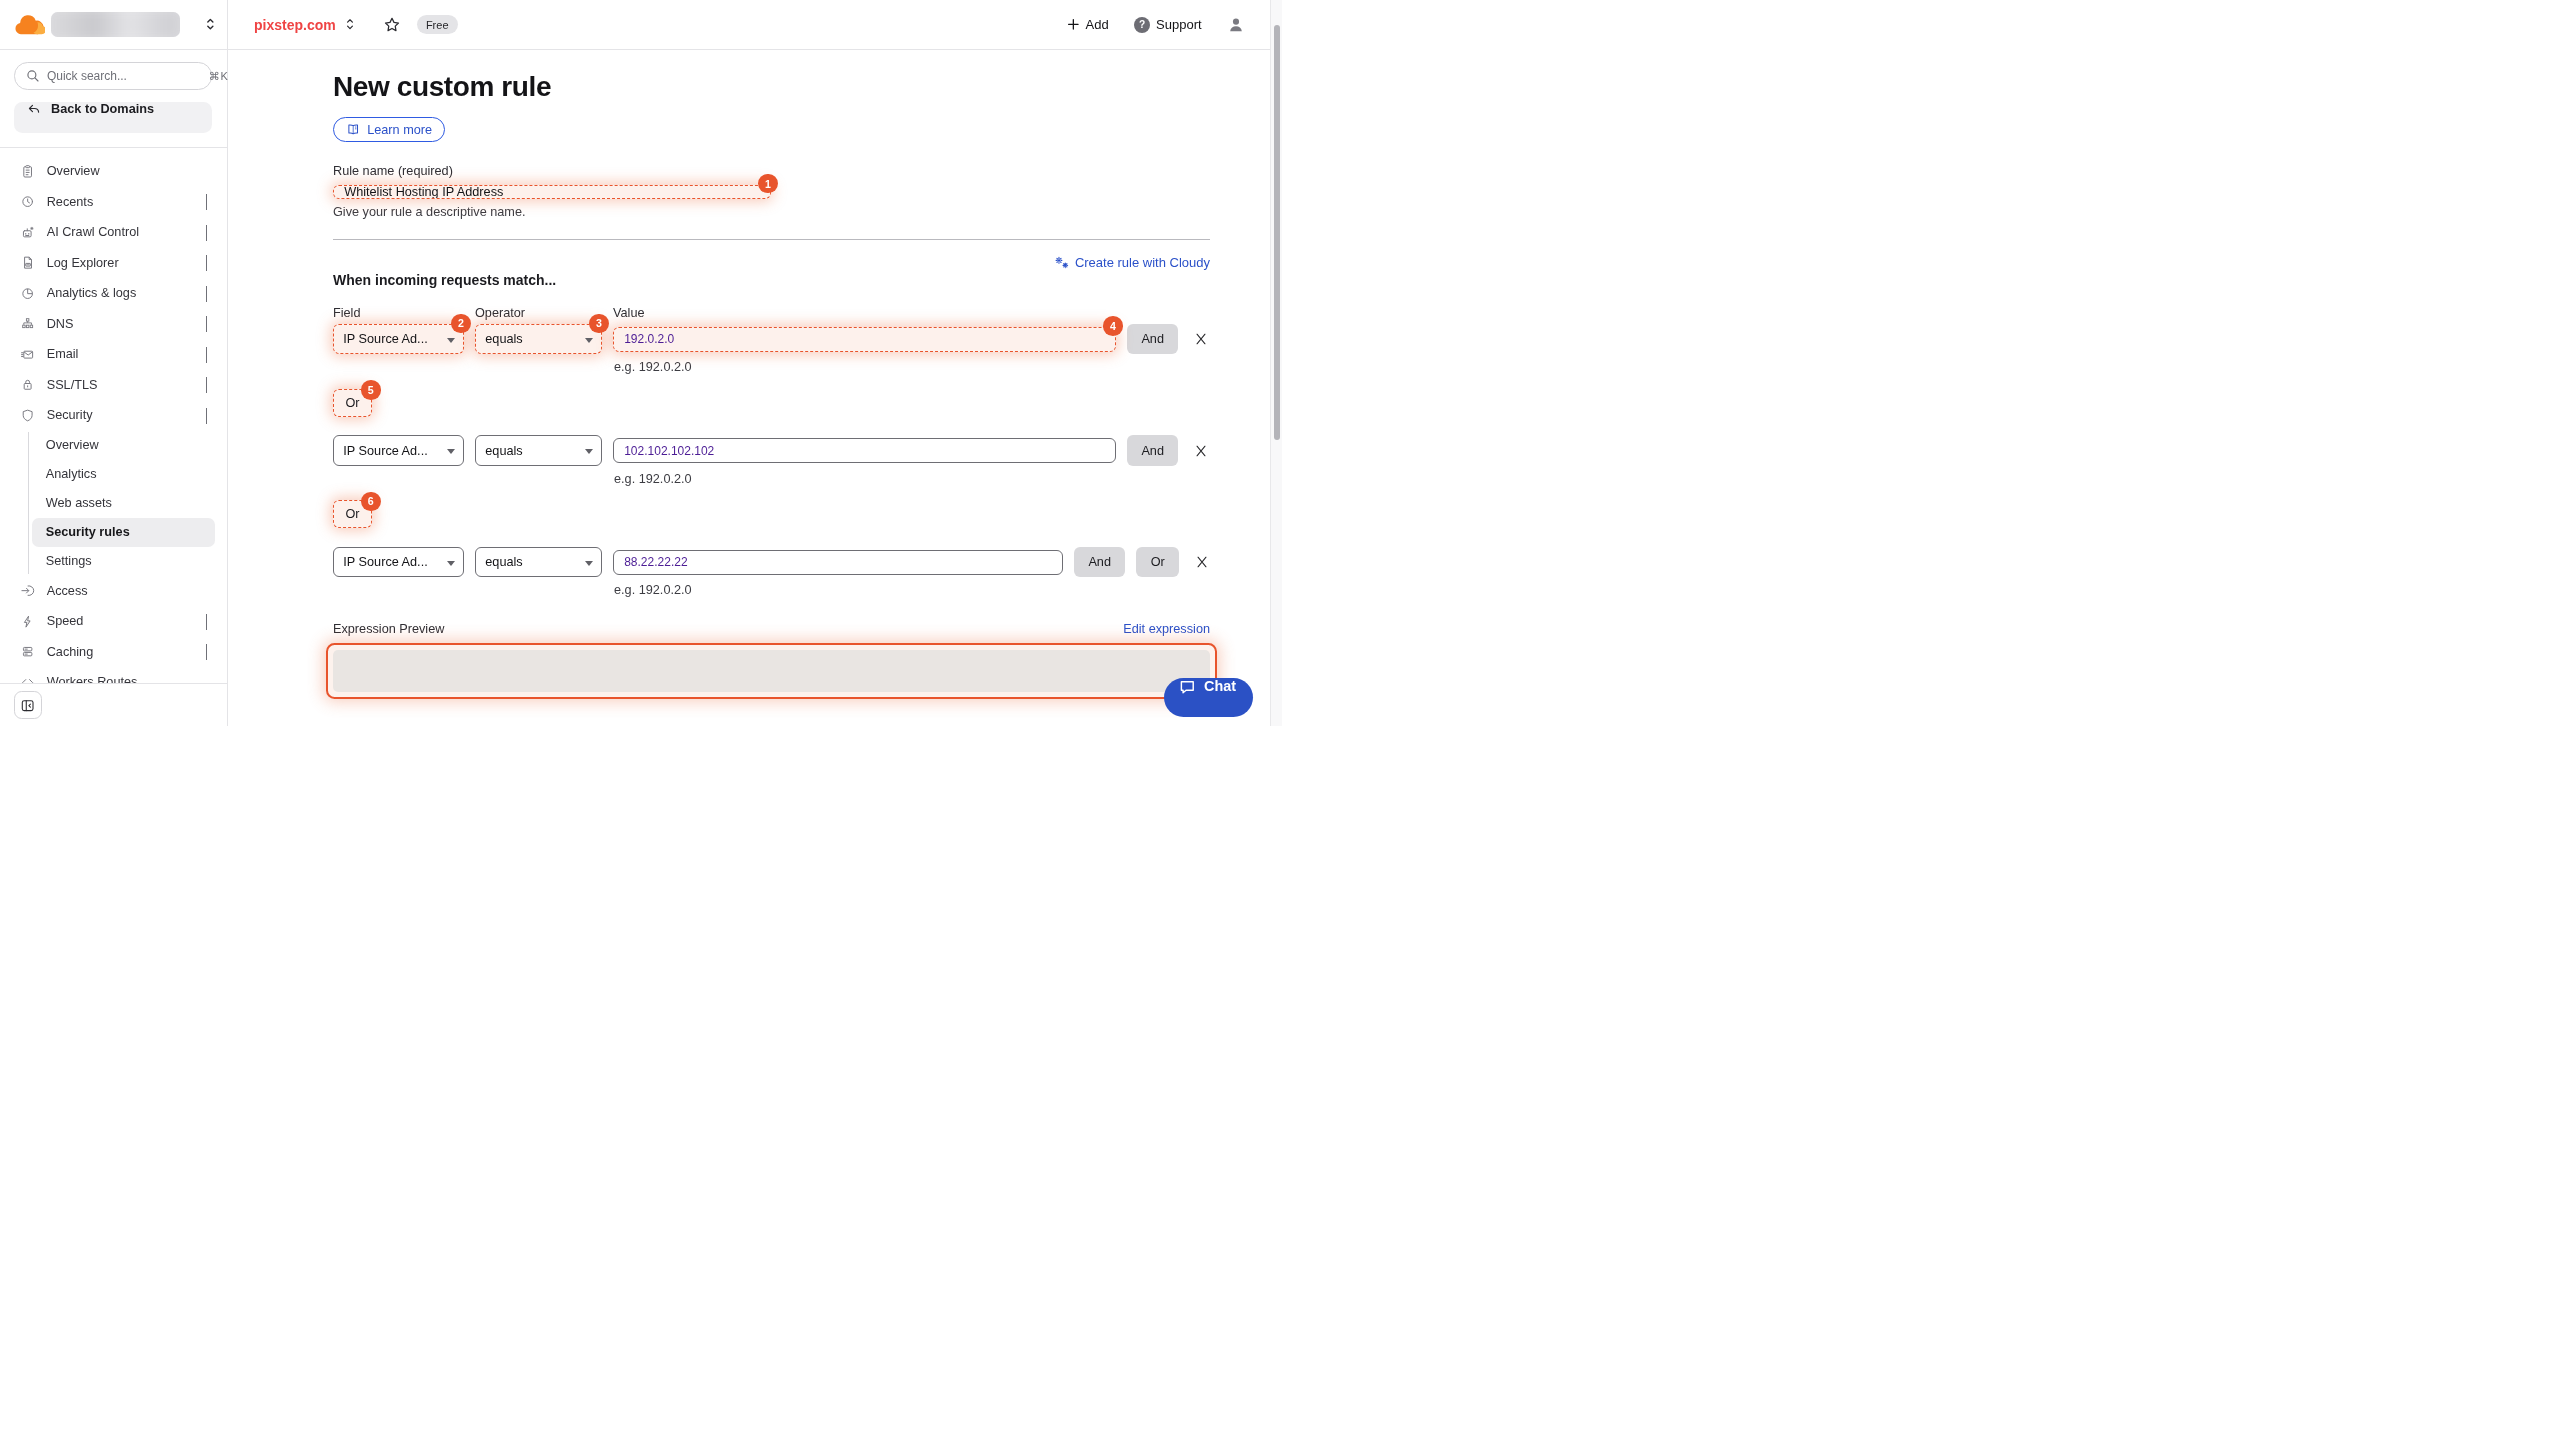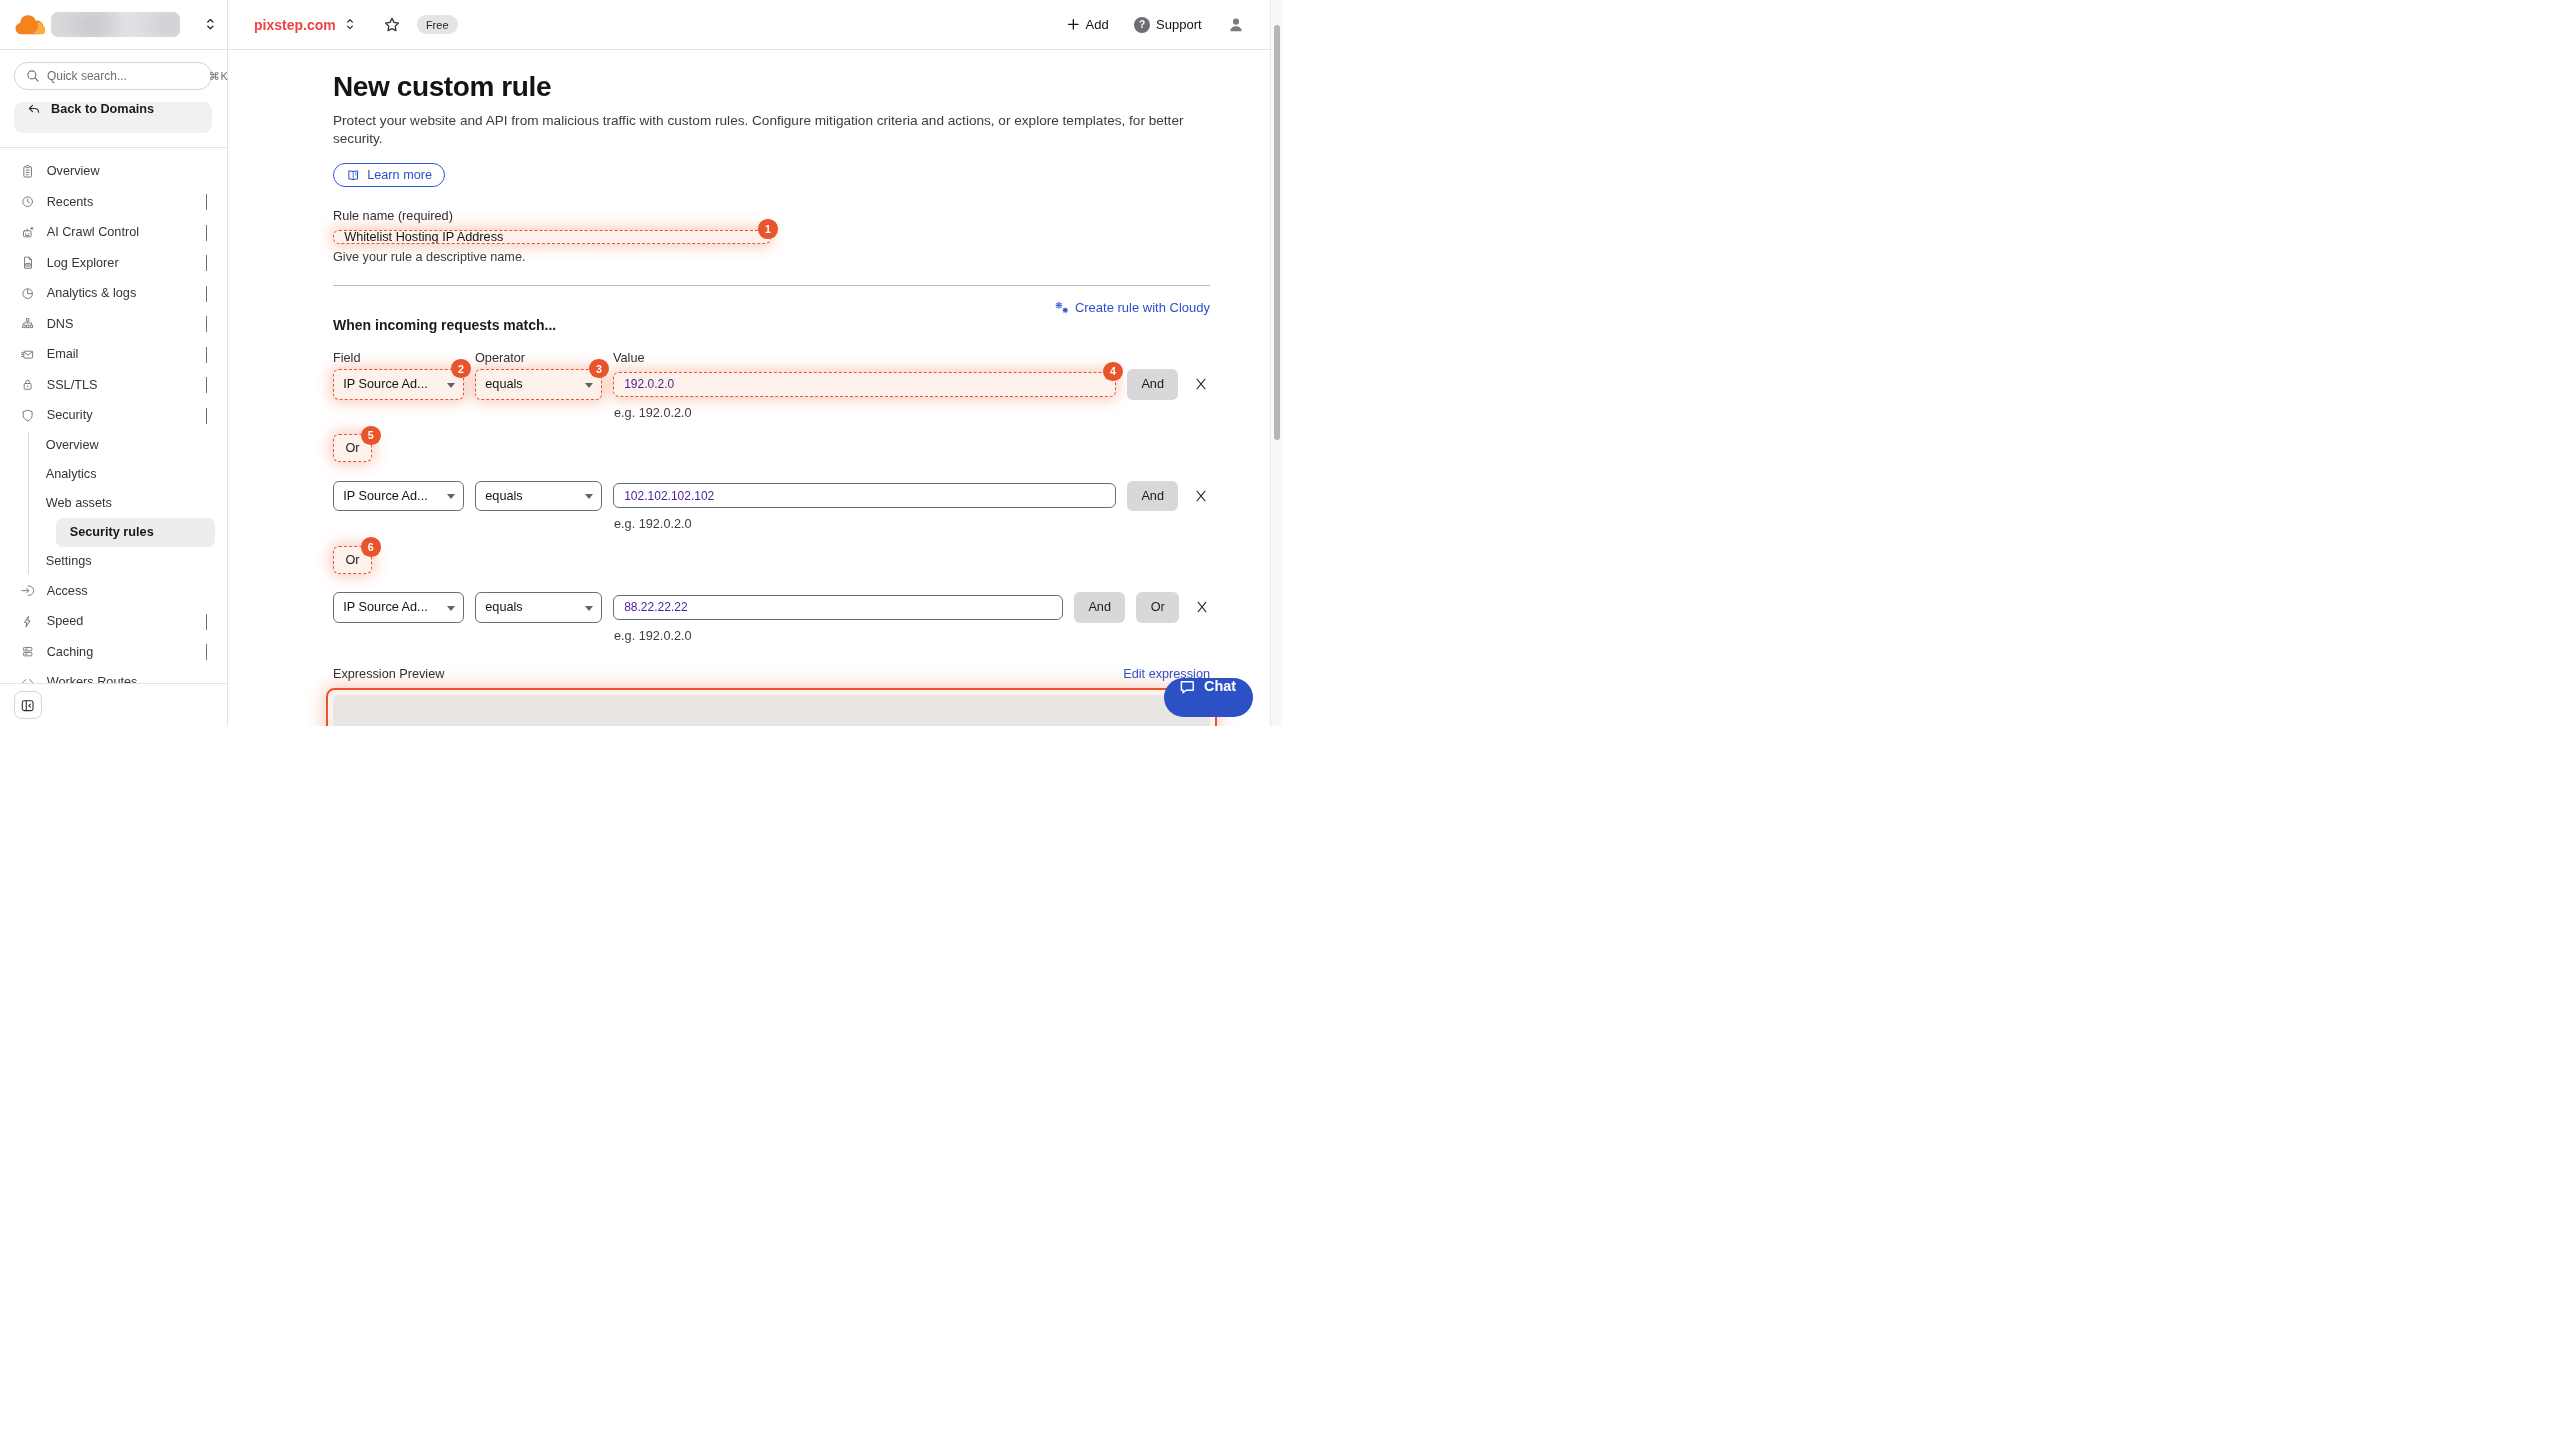--- a/index.html
+++ b/index.html
@@ -31,21 +31,21 @@
   .nav-item .lbl { font-size:12.7px; color:#34343a; }
   .nav-item .chev { margin-left:auto; }
   .chev-r { width:6.8px; height:6.8px; border-right:1.4px solid #6f7077; border-bottom:1.4px solid #6f7077; transform:rotate(-45deg); }
   .chev-d { width:6.8px; height:6.8px; border-right:1.4px solid #6f7077; border-bottom:1.4px solid #6f7077; transform:rotate(45deg); margin-top:-3.4px; }
   .ic { width:15.3px; height:15.3px; flex:0 0 auto; }
 
   .subnav { position:relative; padding-left:18.6px; }
   .subnav:before { content:""; position:absolute; left:14.4px; top:1.7px; bottom:1.7px; width:0.8px; background:#d9d9dd; }
   .sub-item { height:29px; display:flex; align-items:center; padding:0 8.5px 0 13.6px; border-radius:6.8px; cursor:pointer; }
   .sub-item .lbl { font-size:12.7px; color:#34343a; }
-  .sub-item.active { background:#ededef;margin-left:24px; }
+  .sub-item.active { background:#ededef; }
   .sub-item.active .lbl { font-weight:700; color:#17171a; }
 
   .sidebar-foot { border-top:0.8px solid #e4e4e7; padding:6.8px 13.6px; }
   .collapse-btn { width:28px; height:28px; border:0.8px solid #d4d4d8; border-radius:7.6px; display:flex; align-items:center; justify-content:center; background:#fff; cursor:pointer; }
 
   
   .right-col { flex:1; display:flex; flex-direction:column; min-width:0; }
   .topbar { height:50px; border-bottom:0.8px solid #e4e4e7; display:flex; align-items:center; padding:0 37px 0 26px; gap:8.5px; background:#fff; }
   .domain-name { font-size:14px; font-weight:700; color:#ef4444; }
   .star-btn { margin-left:18.6px; cursor:pointer; display:flex; }
@@ -326,21 +326,20 @@
         <svg width="18" height="18" viewBox="0 0 20 20" fill="#7a7a81">
             <circle cx="10" cy="6.3" r="3.4"></circle>
             <path d="M3.5 17c.5-3.8 3.2-5.6 6.5-5.6s6 1.8 6.5 5.6z"></path>
           </svg>
       </div>
     </header>
 
     <main class="content">
 
       <h1 class="page-title">New custom rule</h1>
-      <p class="page-desc">Protect your website and API from malicious traffic with custom rules. Configure mitigation criteria and actions, or explore templates, for better security.</p>
 
       <div class="learn-more">
         <svg width="14.4" height="14.4" viewBox="0 0 20 20" fill="none" stroke="#2b51c9" stroke-width="1.4" stroke-linejoin="round">
             <path d="M10 5.2C8.6 4 6.6 3.9 4 4.1v11.2c2.6-.2 4.6-.1 6 1.1 1.4-1.2 3.4-1.3 6-1.1V4.1c-2.6-.2-4.6-.1-6 1.1z"></path>
             <path d="M10 5.2v11.2M12.5 7h2M12.5 9.5h2" stroke-width="1.1"></path>
           </svg>
         <span>Learn more</span>
       </div>
 
       <div class="field-label">Rule name (required)</div>

